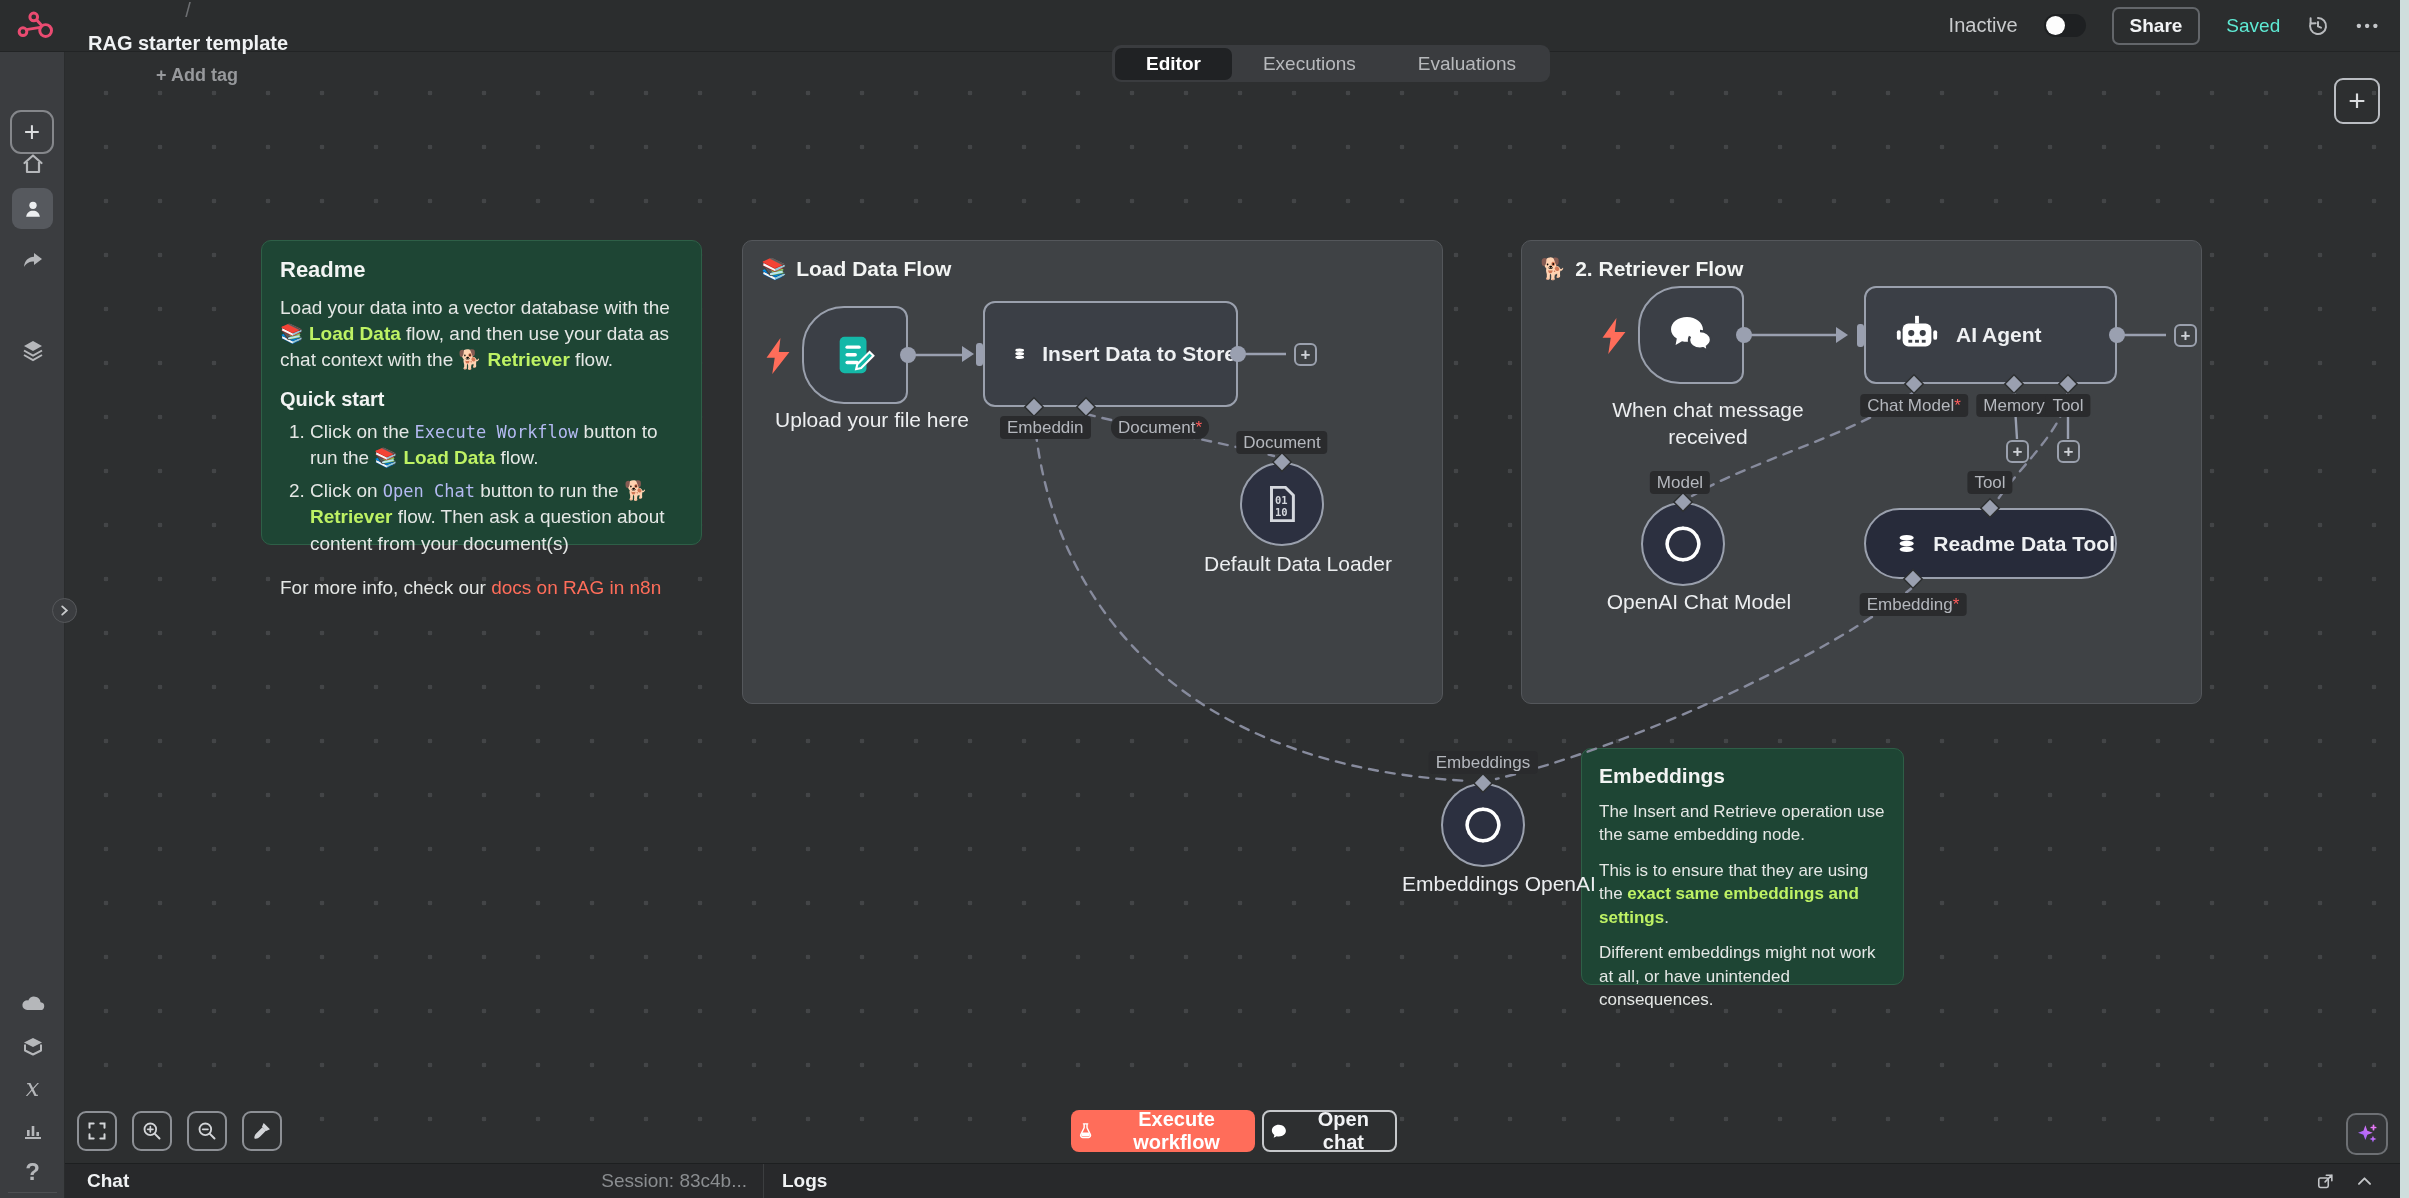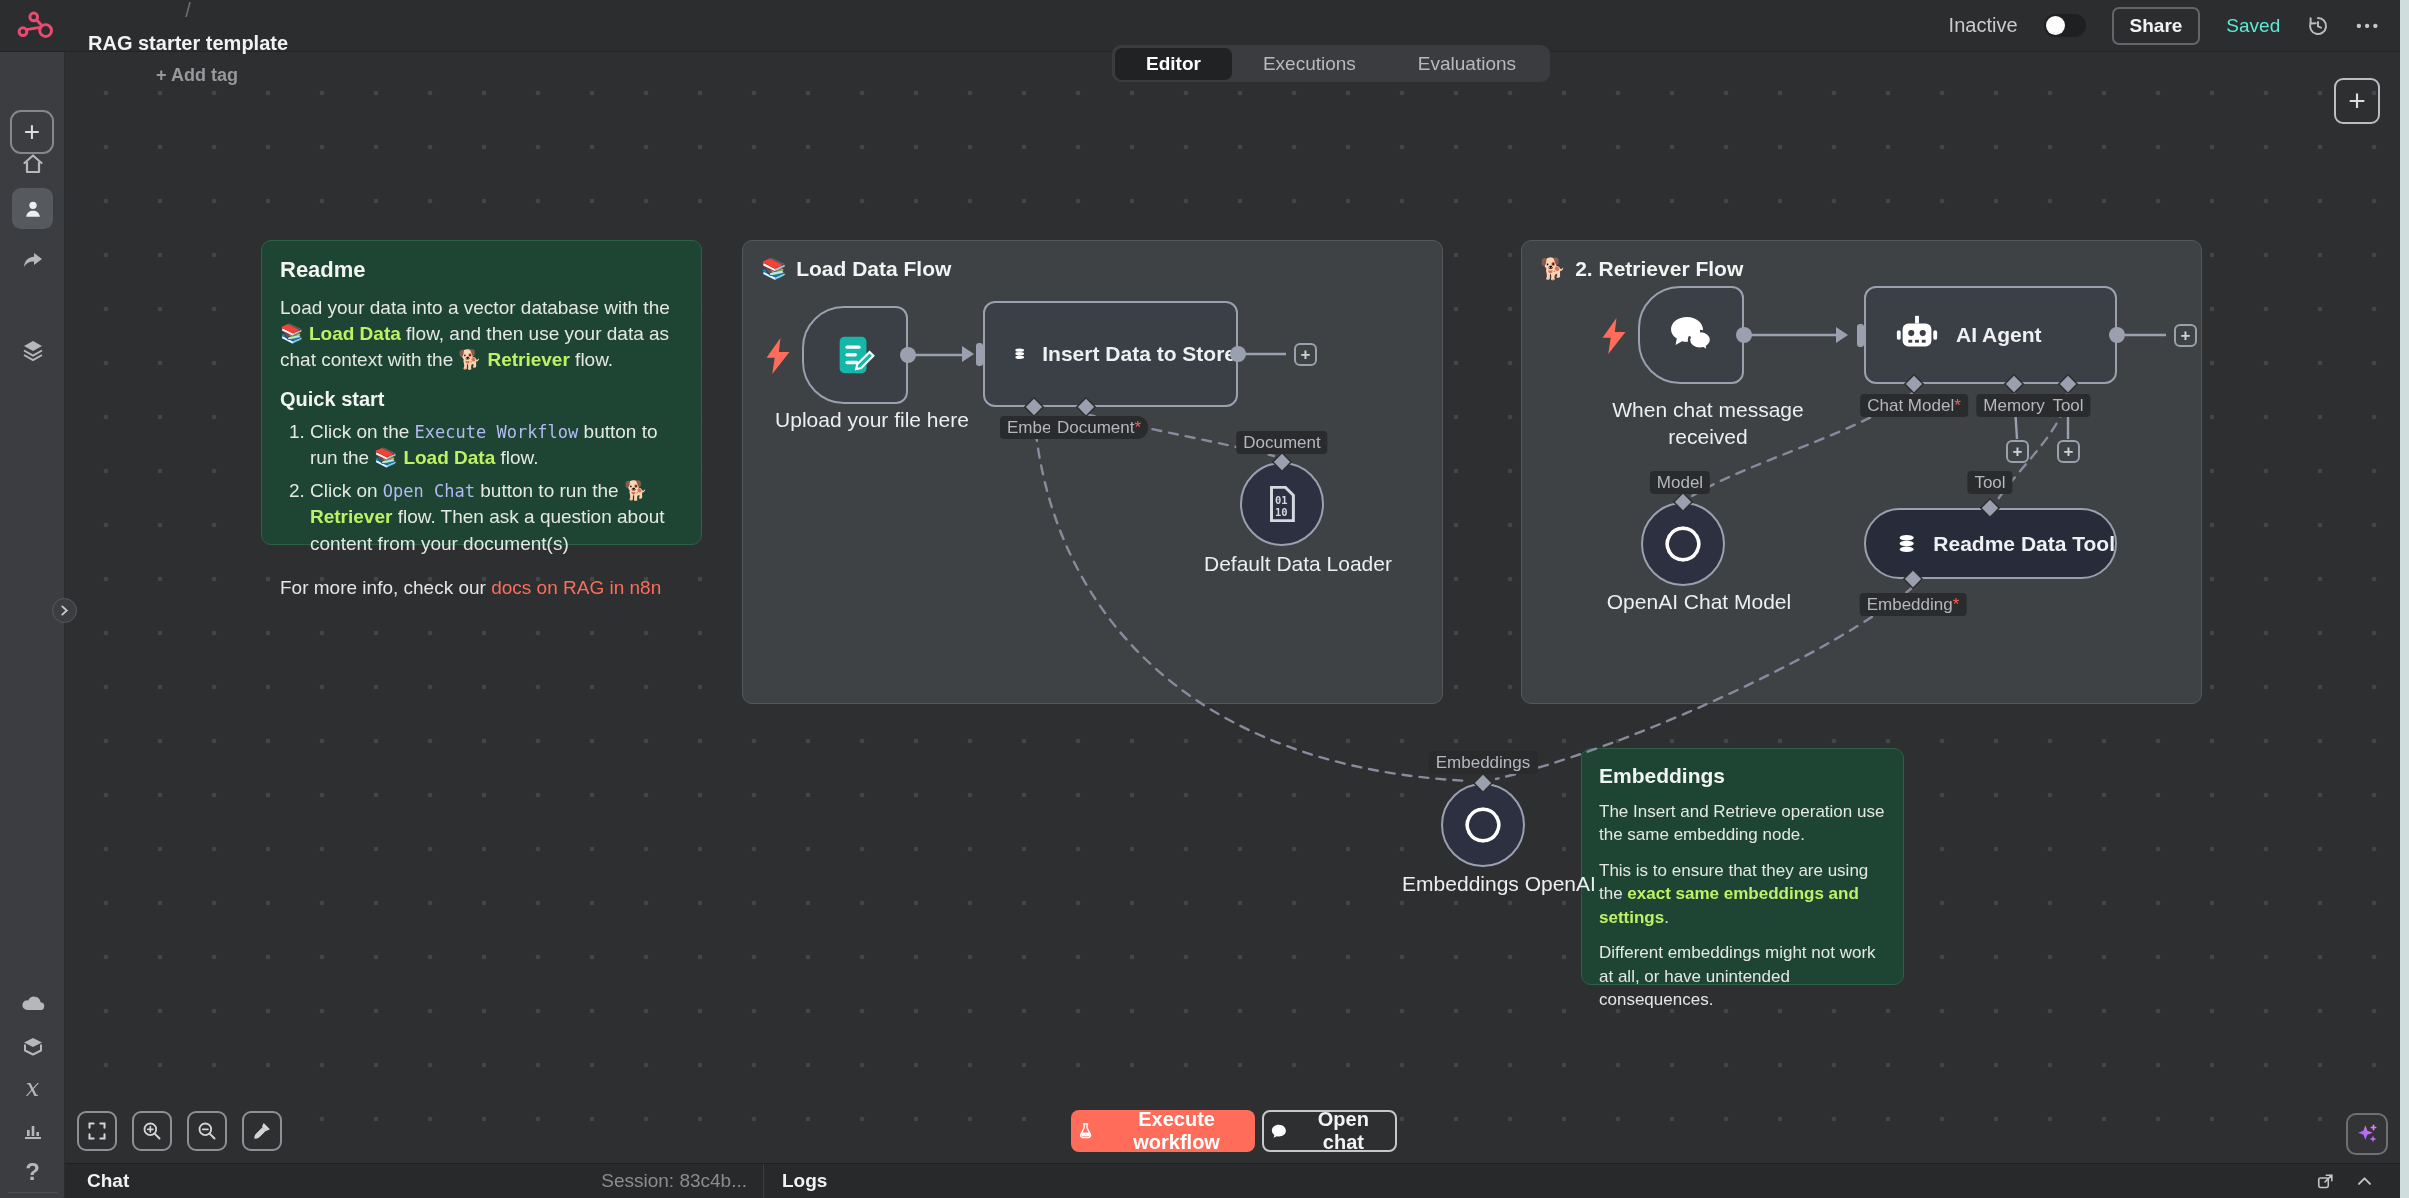--- a/index.html
+++ b/index.html
@@ -286,21 +286,21 @@
     <rect x="1476.5" y="776.5" width="13" height="13" transform="rotate(45 1483 783)"></rect>
   </g>
 </svg>
 
 <button class="mini-plus" style="left:1294px;top:343px;">+</button>
 <button class="mini-plus" style="left:2174px;top:324px;">+</button>
 <button class="mini-plus" style="left:2006px;top:440px;">+</button>
 <button class="mini-plus" style="left:2057px;top:440px;">+</button>
 
 <div class="chip" style="left:1000px;top:416px;">Embeddin</div>
-<div class="chip" style="left:1050px;top:416px;border-radius:11px;">Document<span class="req">*</span></div>
+<div class="chip" style="left:1111px;top:416px;border-radius:11px;">Document<span class="req">*</span></div>
 <div class="chip ctr" style="left:1282px;top:431px;">Document</div>
 <div class="chip ctr" style="left:1914px;top:394px;">Chat Model<span class="req">*</span></div>
 <div class="chip ctr" style="left:2014px;top:394px;">Memory</div>
 <div class="chip ctr" style="left:2068px;top:394px;">Tool</div>
 <div class="chip ctr" style="left:1680px;top:471px;">Model</div>
 <div class="chip ctr" style="left:1990px;top:471px;">Tool</div>
 <div class="chip ctr" style="left:1913px;top:593px;">Embedding<span class="req">*</span></div>
 <div class="chip ctr" style="left:1483px;top:751px;">Embeddings</div>
 
 <div class="abs topbar">

